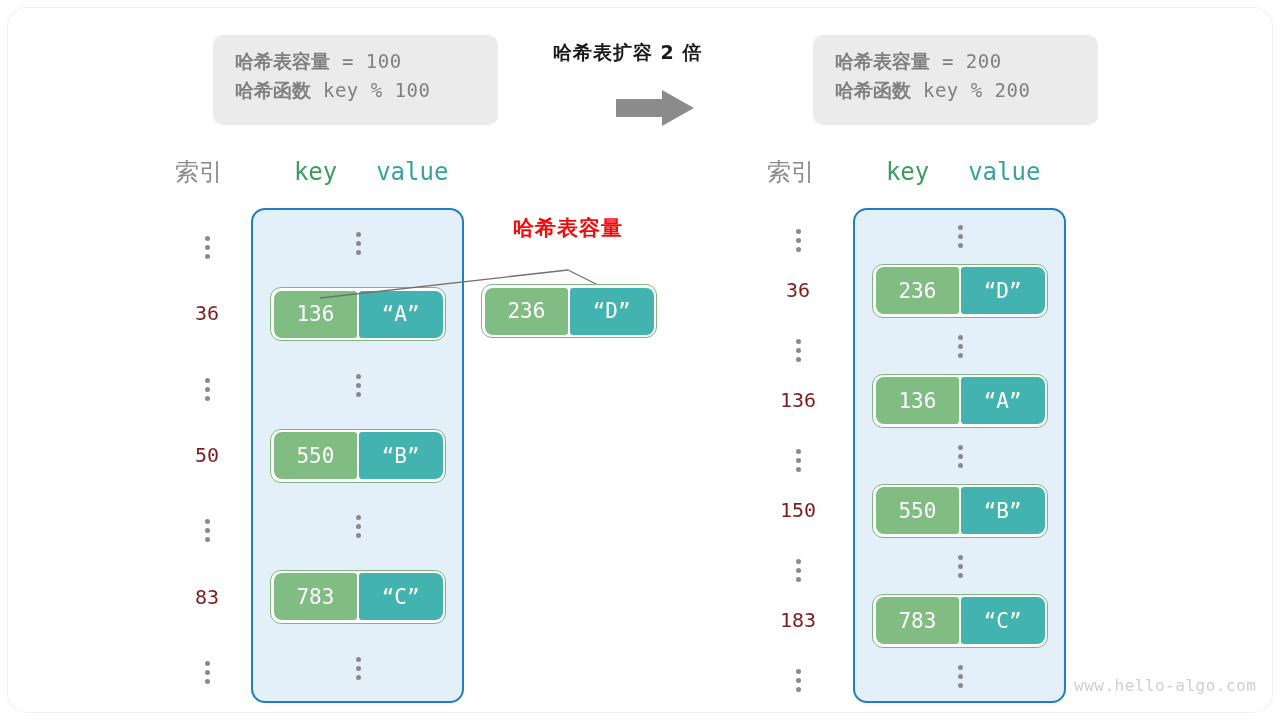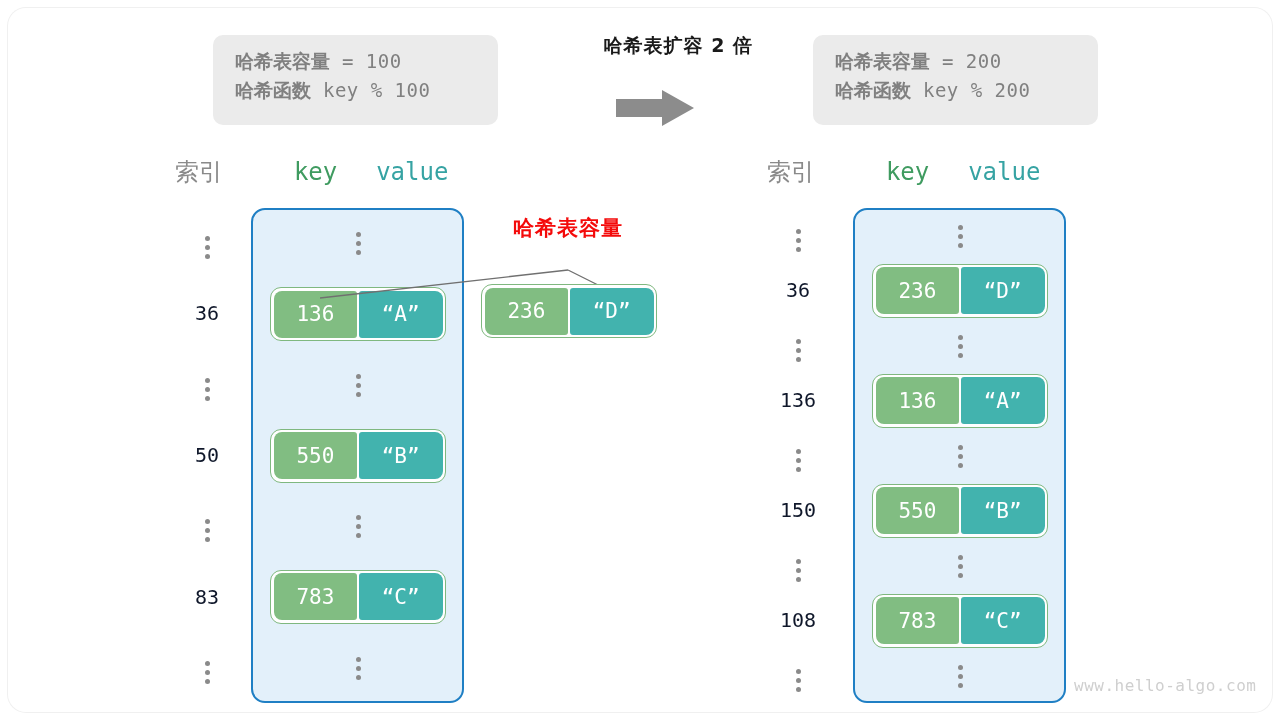--- a/index.html
+++ b/index.html
@@ -26,22 +26,22 @@
   .infoline{
     font-family:"DejaVu Sans Mono","Liberation Mono",monospace;
     font-size:19px;color:#808080;white-space:nowrap;line-height:1.55;
     letter-spacing:0.5px;
   }
   .infoline b{font-family:"DejaVu Sans","Liberation Sans",sans-serif;font-weight:bold;color:#808080;letter-spacing:0;}
   #infobox-left{left:205px;top:27px;width:285px;height:90px;}
   #infobox-right{left:805px;top:27px;width:285px;height:90px;}
 
   .caption{
-    position:absolute;left:545px;top:25px;width:200px;
-    text-align:right;font-size:19px;font-weight:bold;color:#1a1a1a;
+    position:absolute;left:545px;top:32px;width:200px;
+    text-align:left;font-size:19px;font-weight:bold;color:#1a1a1a;
     letter-spacing:1px;
   }
   #big-arrow{position:absolute;left:608px;top:82px;width:78px;height:36px;}
 
   
   .colhead{position:absolute;font-family:"DejaVu Sans Mono","Liberation Mono",monospace;
            font-size:24px;white-space:nowrap;}
   .colhead .idx{color:#8a8a8a;font-family:"DejaVu Sans","Liberation Sans",sans-serif;font-weight:500;}
   .colhead .k{color:#3f9b60;}
   .colhead .v{color:#36a3a3;}
@@ -54,21 +54,21 @@
     border-radius:14px;
     box-sizing:border-box;
   }
   #bucket-left{left:243px;top:200px;width:213px;height:495px;}
   #bucket-right{left:845px;top:200px;width:213px;height:495px;}
 
   
   .idxlabel{
     position:absolute;width:80px;text-align:center;
     font-family:"DejaVu Sans Mono","Liberation Mono",monospace;
-    font-size:20px;color:#0f172a;
+    font-size:20px;color:#7f1d1d;
   }
   .idxlabel.left{left:159px;}
   .idxlabel.right{left:750px;}
 
   
   .vdots{position:absolute;width:14px;}
   .vdots i{display:block;width:5px;height:5px;border-radius:50%;background:#8a8a8a;margin:0 auto 4px auto;}
   .vdots i:last-child{margin-bottom:0;}
 
   
@@ -281,21 +281,21 @@
             <i></i>
             <i></i>
             <i></i>
           </div>
         </div>
         <div class="vdots" style="position: absolute; left: 945px; top: 546.5px;">
           <i></i>
           <i></i>
           <i></i>
         </div>
-        <div class="idxlabel right" style="top: 599.5px;">108</div>
+        <div class="idxlabel right" style="top: 599.5px;">183</div>
         <div class="pair" style="left: 864px; top: 585.5px;">
           <div class="kbox">783</div>
           <div class="vbox">“C”</div>
         </div>
         <div class="idxlabel right" style="top: 654.5px;">
           <div class="vdots" style="position: relative; margin: 6px auto 0px;">
             <i></i>
             <i></i>
             <i></i>
           </div>

